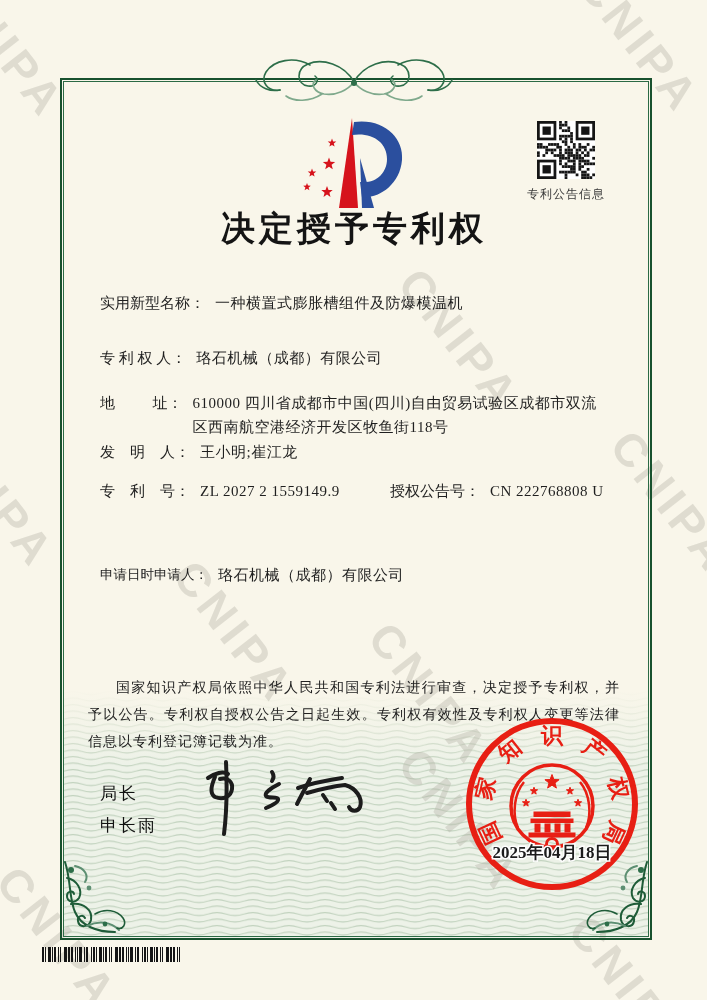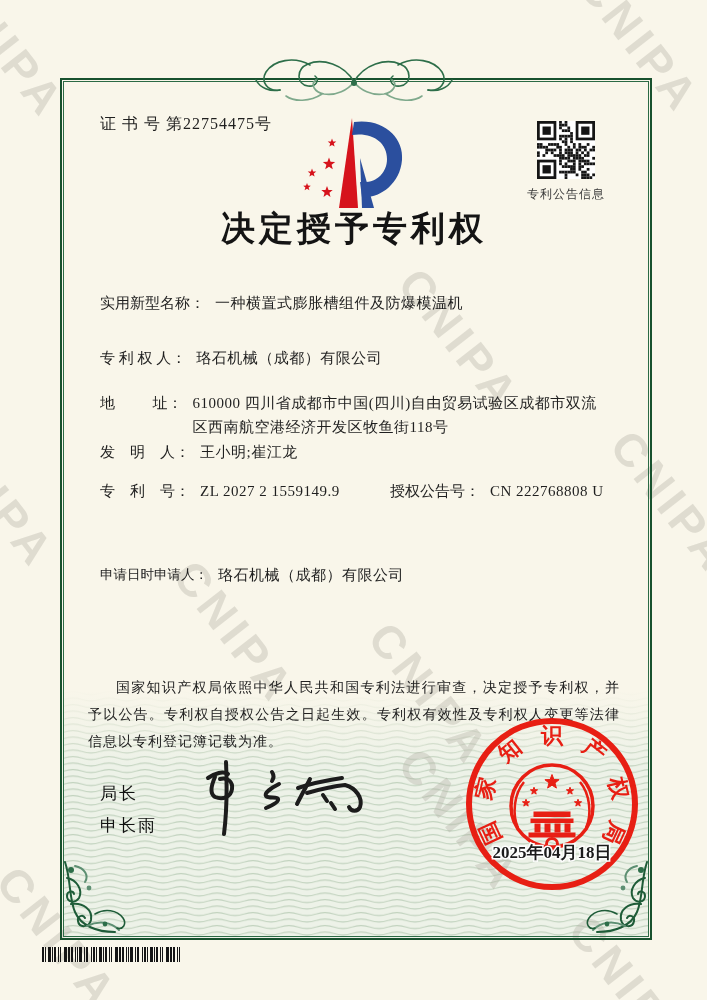--- a/index.html
+++ b/index.html
@@ -156,21 +156,20 @@
       <path d="M14 6 C 24 8 28 16 24 22" stroke="#5d8f72"></path>
       <path d="M34 54 C 44 48 56 50 62 58 C 66 64 62 70 56 68" stroke-width="1.6"></path>
       <circle cx="10" cy="10" r="3" fill="#2d6e49" stroke="none"></circle>
       <circle cx="28" cy="28" r="2.4" fill="#5d8f72" stroke="none"></circle>
       <circle cx="44" cy="64" r="2.4" fill="#2d6e49" stroke="none"></circle>
     </g>
   </svg>
 
   <div class="content">
 
-    <div class="cert-no">证 书 号 第22754475号</div>
 
     <svg class="logo" width="140" height="104" viewBox="0 0 140 104" xmlns="http://www.w3.org/2000/svg">
       <polygon points="66,6 53,96 72,96" fill="#d6131c"></polygon>
       <polygon points="74,46 76,96 88,96" fill="#2b4f9e"></polygon>
       <path d="M 68,10 C 98,6 118,26 116,48 C 114,73 92,87 76,85 L 74,70 C 90,72 101,61 101,47 C 101,30 86,20 66,23 Z" fill="#2b4f9e"></path>
       <g id="logo-stars" fill="#d6131c">
           <polygon points="46.0,26.5 47.1,29.5 50.3,29.6 47.8,31.6 48.6,34.6 46.0,32.9 43.4,34.6 44.2,31.6 41.7,29.6 44.9,29.5"></polygon>
           <polygon points="43.0,45.5 44.6,49.8 49.2,50.0 45.6,52.8 46.8,57.3 43.0,54.7 39.2,57.3 40.4,52.8 36.8,50.0 41.4,49.8"></polygon>
           <polygon points="26.0,56.5 27.1,59.5 30.3,59.6 27.8,61.6 28.6,64.6 26.0,62.9 23.4,64.6 24.2,61.6 21.7,59.6 24.9,59.5"></polygon>
           <polygon points="21.0,71.0 22.0,73.6 24.8,73.8 22.6,75.5 23.4,78.2 21.0,76.7 18.6,78.2 19.4,75.5 17.2,73.8 20.0,73.6"></polygon>

